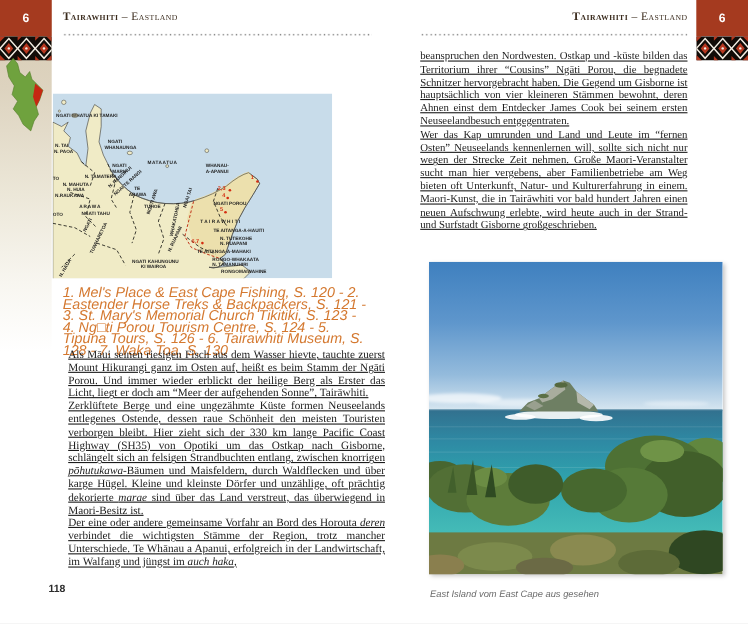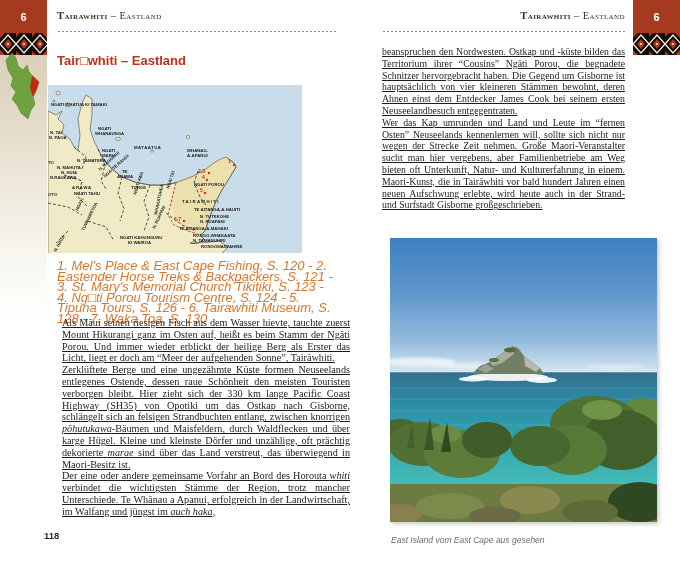--- a/index.html
+++ b/index.html
@@ -124,21 +124,20 @@
     <b>Tairawhiti</b>
     <span>– Eastland</span>
   </div>
   <div class="runhead runhead-right">
     <b>Tairawhiti</b>
     <span>– Eastland</span>
   </div>
   <div class="dotrule dotrule-left"></div>
   <div class="dotrule dotrule-right"></div>
 
-  <h1 class="title">Tair□whiti – Eastland</h1>
 
   <svg class="mapfig" viewBox="0 0 254 168">
     <rect width="254" height="168" fill="#c8dcea"></rect>
 
     <path d="M0,26 L8,30 L14,26 L10,34 L16,40 L14,48 L22,54 L26,62 L30,66
              L32,50 L30,34 L34,18 L38,10 L44,14 L44,30 L42,44 L46,56 L50,64
              L54,72 Q62,84 74,92 Q88,99 102,100 Q118,101 130,97 Q146,92 158,84
              Q170,74 178,72 L186,78 L188,82 L182,92 Q174,104 168,116 Q163,128 159,140
              L157,146 L152,150 L156,154 Q150,160 142,158 L150,158 L162,157 L172,156
              L180,162 L172,170 L0,172 Z" fill="#f0ebc6" stroke="#4a4a44" stroke-width="0.6"></path>
@@ -227,21 +226,21 @@
         <text x="126" y="136" class="mk">6,7</text>
         <circle cx="136" cy="136" r="1.2" fill="#d42e12"></circle>
       </g>
   </svg>
 
   <p class="legend">1. Mel's Place &amp; East Cape Fishing, S. 120 - 2. Eastender Horse Treks &amp; Backpackers, S. 121 - 3. St. Mary's Memorial Church Tikitiki, S. 123 - 4. Ng□ti Porou Tourism Centre, S. 124 - 5. Tipuna Tours, S. 126 - 6. Tairawhiti Museum, S. 128 - 7. Waka Toa, S. 130</p>
 
   <div class="bodytext body-left">
       <p><span>Als Māui seinen riesigen Fisch aus dem Wasser hievte, tauchte zuerst Mount Hikurangi ganz im Osten auf, heißt es beim Stamm der Ngāti Porou. Und immer wieder erblickt der heilige Berg als Erster das Licht, liegt er doch am “Meer der aufgehenden Sonne”, Tairāwhiti.</span></p>
       <p><span>Zerklüftete Berge und eine ungezähmte Küste formen Neuseelands entlegenes Ostende, dessen raue Schönheit den meisten Touristen verborgen bleibt. Hier zieht sich der 330 km lange Pacific Coast Highway (SH35) von Opotiki um das Ostkap nach Gisborne, schlängelt sich an felsigen Strandbuchten entlang, zwischen knorrigen </span><span class="it">pōhutukawa</span><span>-Bäumen und Maisfeldern, durch Waldflecken und über karge Hügel. Kleine und kleinste Dörfer und unzählige, oft prächtig dekorierte </span><span class="it">marae</span><span> sind über das Land verstreut, das überwiegend in Maori-Besitz ist.</span></p>
-      <p><span>Der eine oder andere gemeinsame Vorfahr an Bord des Horouta </span><span class="it">whiti</span><span> verbindet die wichtigsten Stämme der Region, trotz mancher Unterschiede. Te Whānau a Apanui, erfolgreich in der Landwirtschaft, im Walfang und jüngst im </span><span class="it">auch haka</span><span>,</span></p>
+      <p><span>Der eine oder andere gemeinsame Vorfahr an Bord des Horouta </span><span class="it">deren</span><span> verbindet die wichtigsten Stämme der Region, trotz mancher Unterschiede. Te Whānau a Apanui, erfolgreich in der Landwirtschaft, im Walfang und jüngst im </span><span class="it">auch haka</span><span>,</span></p>
     </div>
   <div class="bodytext body-right">
       <p><span>beanspruchen den Nordwesten. Ostkap und -küste bilden das Territorium ihrer “Cousins” Ngāti Porou, die begnadete Schnitzer hervorgebracht haben. Die Gegend um Gisborne ist hauptsächlich von vier kleineren Stämmen bewohnt, deren Ahnen einst dem Entdecker James Cook bei seinem ersten Neuseelandbesuch entgegentraten.</span></p>
       <p><span>Wer das Kap umrunden und Land und Leute im “fernen Osten” Neuseelands kennenlernen will, sollte sich nicht nur wegen der Strecke Zeit nehmen. Große Maori-Veranstalter sucht man hier vergebens, aber Familienbetriebe am Weg bieten oft Unterkunft, Natur- und Kulturerfahrung in einem. Maori-Kunst, die in Tairāwhiti vor bald hundert Jahren einen neuen Aufschwung erlebte, wird heute auch in der Strand- und Surfstadt Gisborne großgeschrieben.</span></p>
     </div>
 
   <svg class="photofig" viewBox="0 0 267 284">
     <defs>
       <linearGradient id="sky" x1="0" y1="0" x2="0" y2="1">
         <stop offset="0" stop-color="#3f80bf"></stop>

